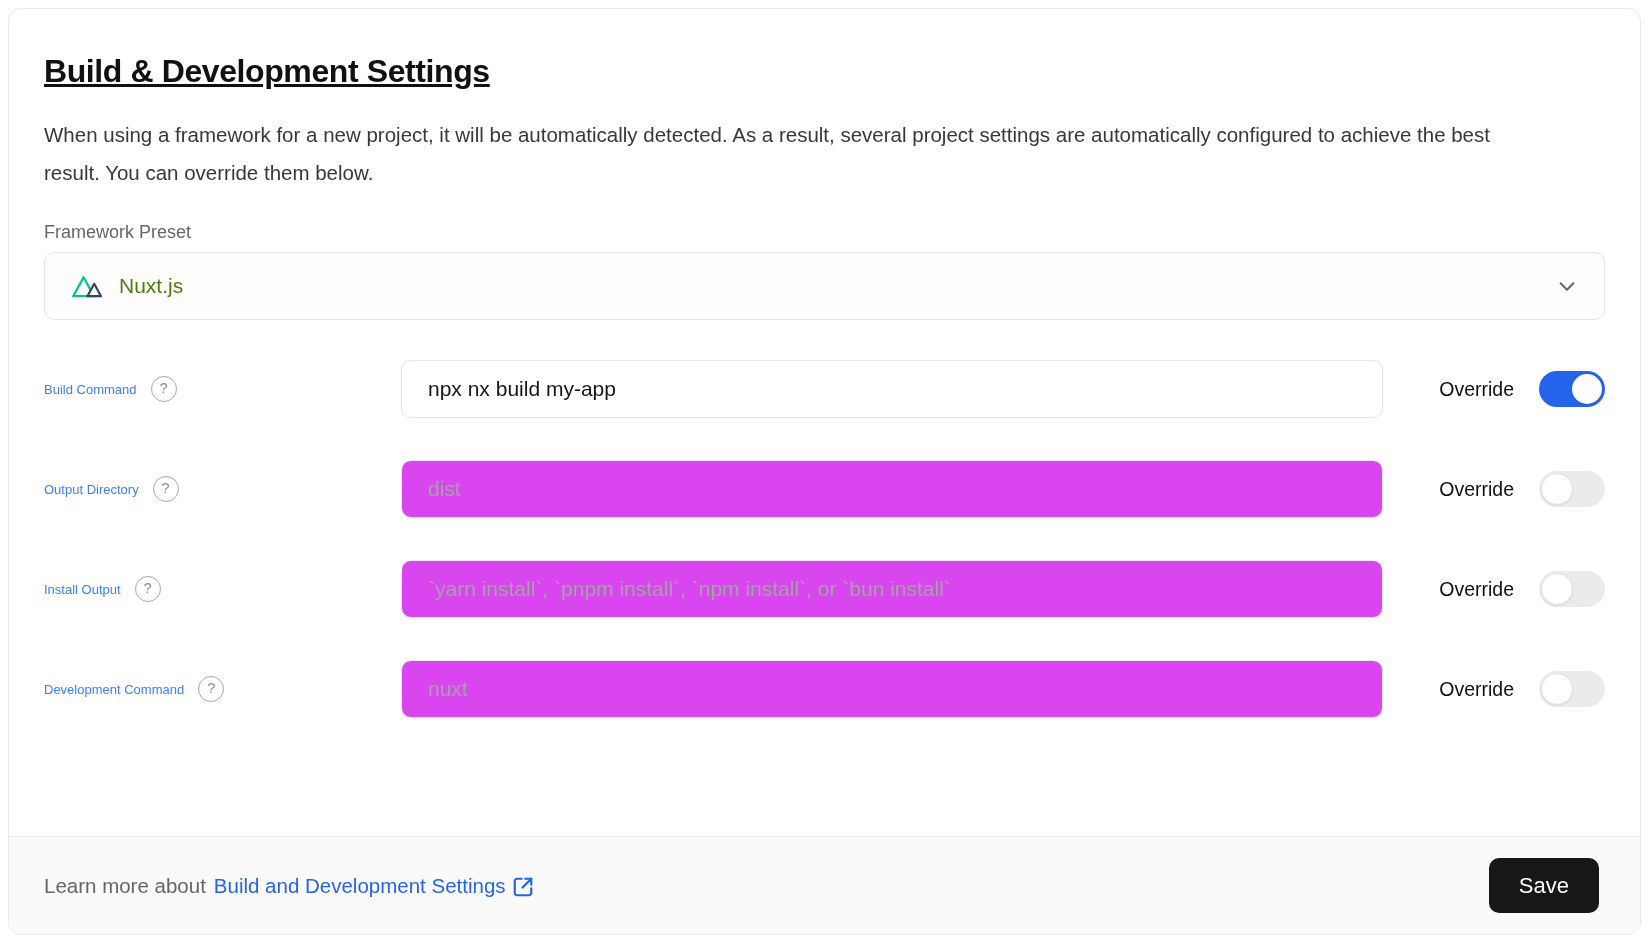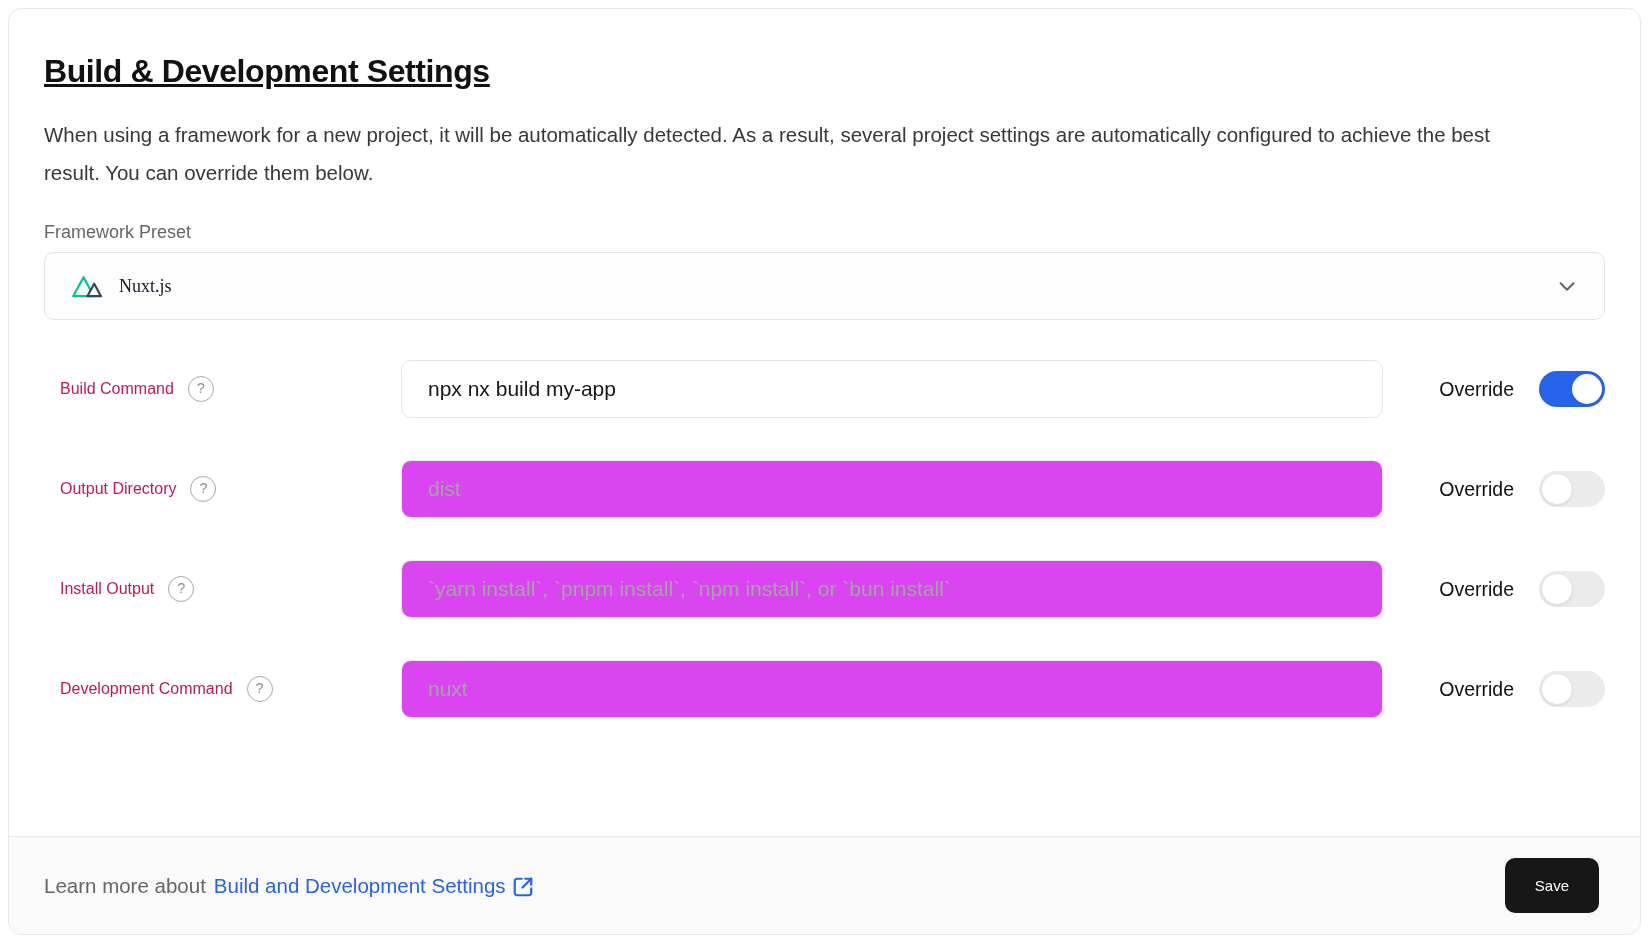--- a/index.html
+++ b/index.html
@@ -44,32 +44,32 @@
     margin-top:9px;
     height:68px;
     border:1px solid #e5e5e5;
     border-radius:10px;
     background:#fdfdfd;
     display:flex; align-items:center;
     padding:0 26px;
     cursor:pointer;
   }
   .select .nuxt-icon { display:flex; align-items:center; margin-right:14px; }
-  .select-value { font-size:18px; color:#0f172a;font-family:Liberation Serif, serif; }
+  .select-value { font-size:21px; color:#4d7c0f; }
   .select .chevron { margin-left:auto; display:flex; align-items:center; }
 
   .rows { margin-top:40px; }
   .row {
     display:grid;
     grid-template-columns:357px 1fr 222px;
     align-items:center;
     margin-bottom:42px;
   }
   .row-label-wrap { display:flex; align-items:center; gap:14px; }
-  .row-label { font-size:16px; font-weight:500; color:#be185d;margin-left:16px; }
+  .row-label { font-size:13px; font-weight:500; color:#3b82f6; }
   .help-icon {
     width:26px; height:26px; border-radius:50%;
     border:1.5px solid #a8a8a8;
     color:#8f8f8f;
     font-size:14.5px; line-height:23px;
     text-align:center;
     flex:0 0 auto;
     cursor:pointer;
     user-select:none;
   }
@@ -135,21 +135,21 @@
   }
   .save-btn {
     margin-left:auto;
     height:55px;
     padding:0 30px;
     background:#171717;
     color:#ffffff;
     border:none;
     border-radius:10px;
     font-family:"Liberation Sans","DejaVu Sans",sans-serif;
-    font-size:15px;
+    font-size:22px;
     font-weight:500;
     cursor:pointer;
   }
 </style>
 </head>
 <body>
 
 <div class="card">
   <div class="card-body">
 

